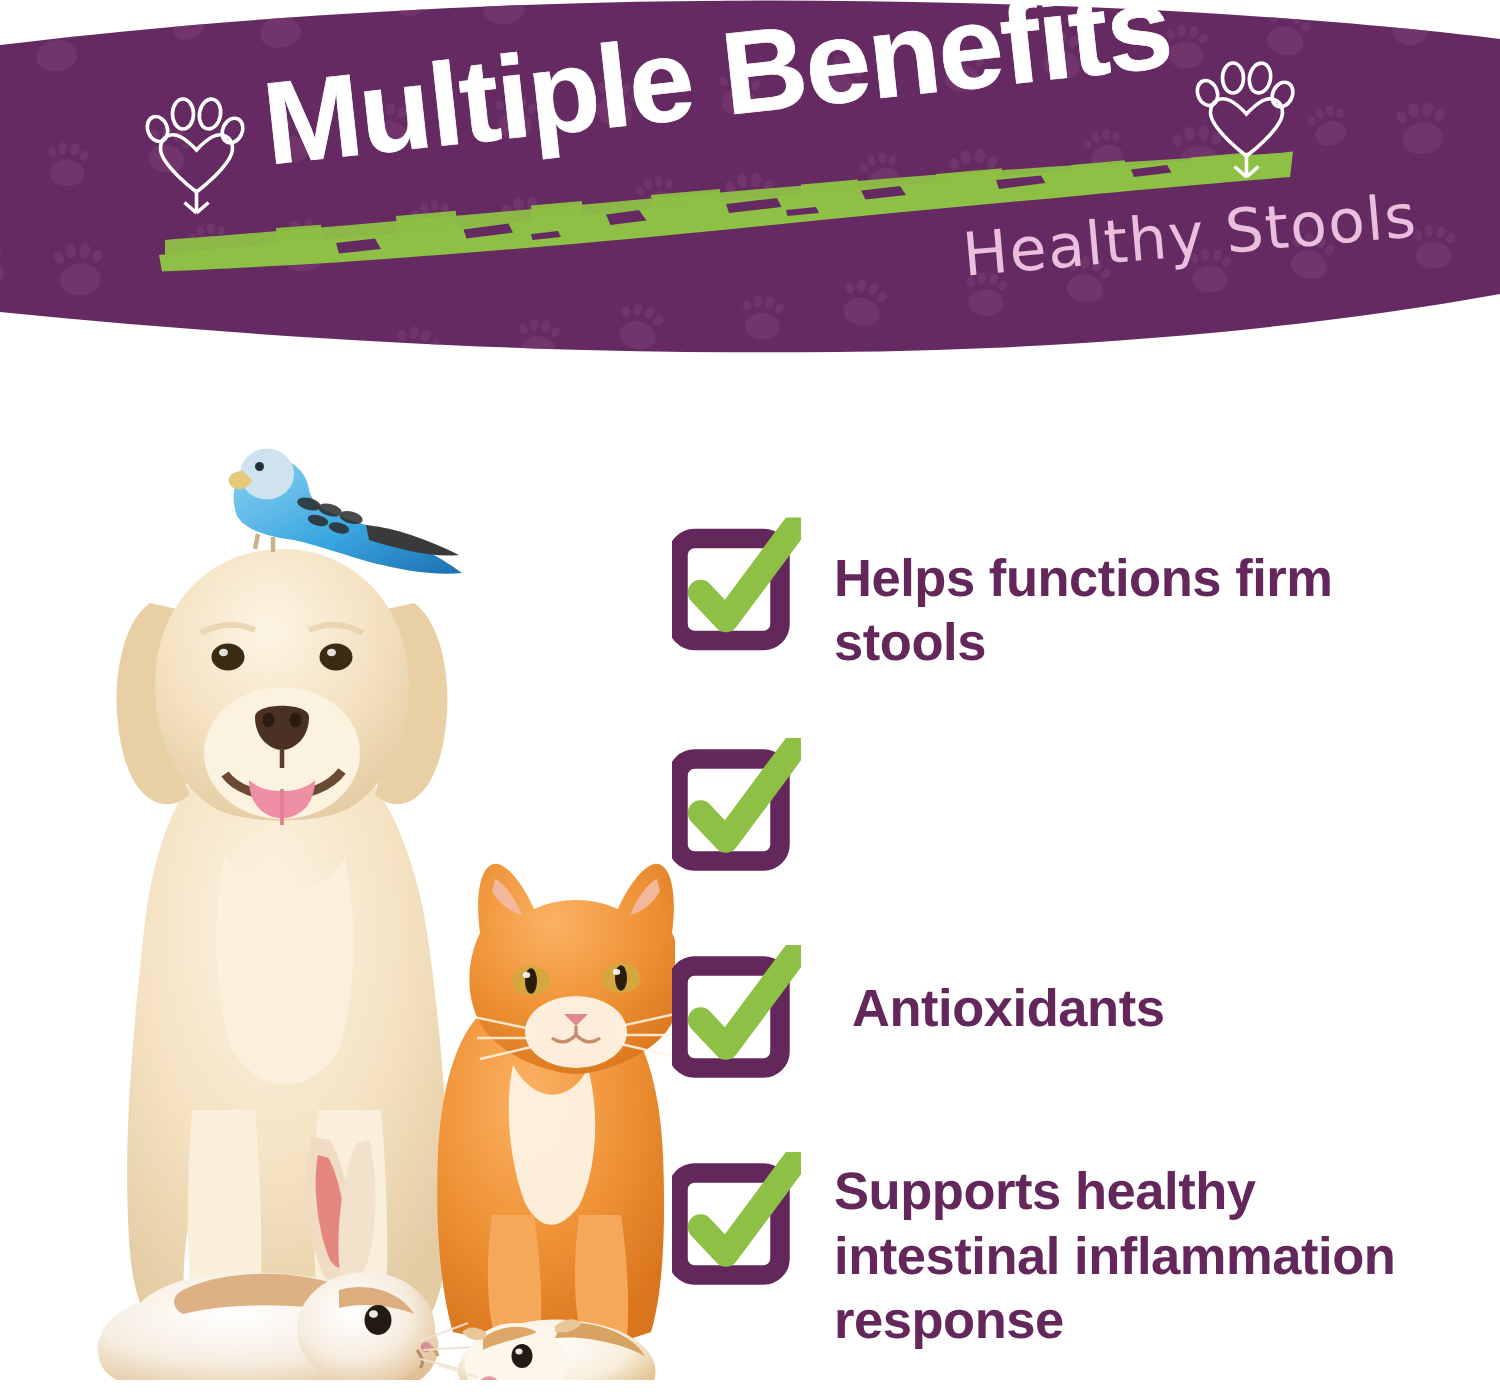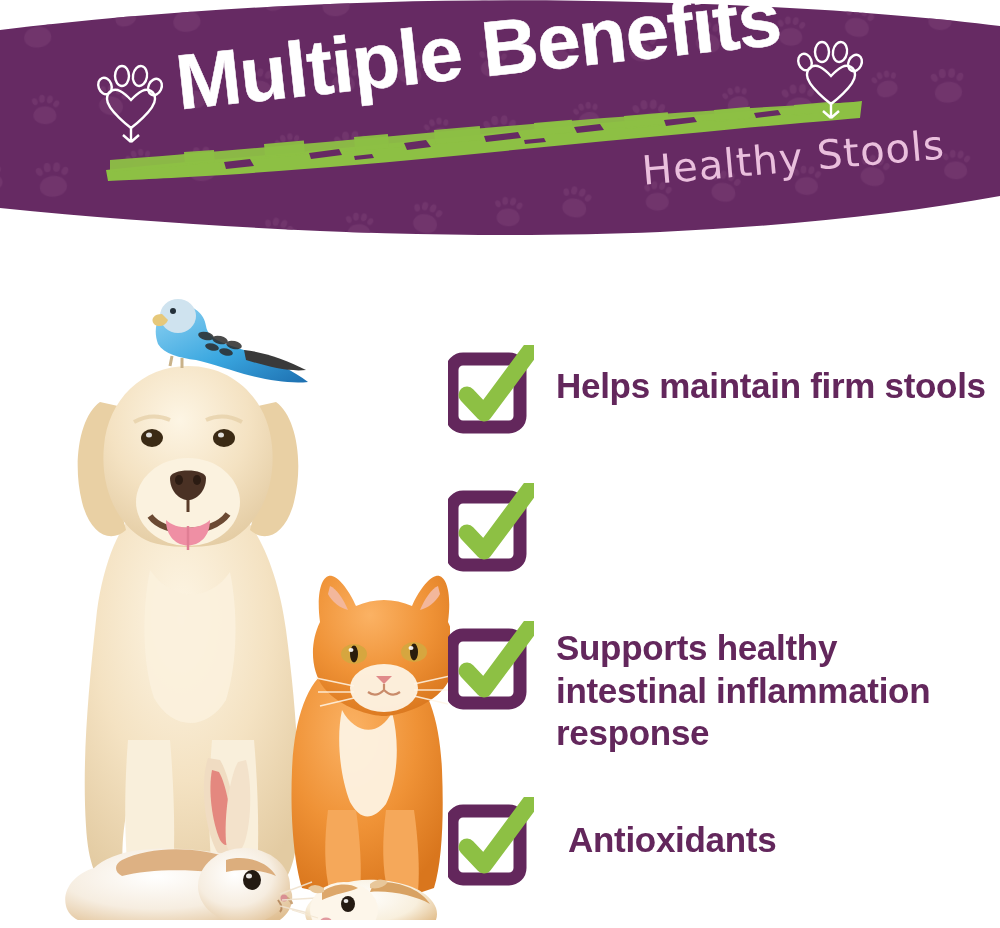--- a/index.html
+++ b/index.html
@@ -383,47 +383,47 @@
 
     <div id="benefits">
 
       <div class="benefit-row r1">
         <div class="cbx">
           <svg viewBox="0 0 86 92" width="86" height="92">
             <rect x="4" y="14" width="68" height="68" rx="11" ry="11" fill="none" stroke="#63275c" stroke-width="13"></rect>
             <path d="M19,50 L36,68 L82,6" fill="none" stroke="#8dc044" stroke-width="17" stroke-linecap="round" stroke-linejoin="round"></path>
           </svg>
         </div>
-        <div class="benefit-text">Helps maintain firm stools</div>
+        <div class="benefit-text">Helps functions firm stools</div>
       </div>
 
       <div class="benefit-row r2">
         <div class="cbx">
           <svg viewBox="0 0 86 92" width="86" height="92">
             <rect x="4" y="14" width="68" height="68" rx="11" ry="11" fill="none" stroke="#63275c" stroke-width="13"></rect>
             <path d="M19,50 L36,68 L82,6" fill="none" stroke="#8dc044" stroke-width="17" stroke-linecap="round" stroke-linejoin="round"></path>
           </svg>
         </div>
+      </div>
+
+      <div class="benefit-row r4">
+        <div class="cbx">
+          <svg viewBox="0 0 86 92" width="86" height="92">
+            <rect x="4" y="14" width="68" height="68" rx="11" ry="11" fill="none" stroke="#63275c" stroke-width="13"></rect>
+            <path d="M19,50 L36,68 L82,6" fill="none" stroke="#8dc044" stroke-width="17" stroke-linecap="round" stroke-linejoin="round"></path>
+          </svg>
+        </div>
+        <div class="benefit-text">Antioxidants</div>
       </div>
 
       <div class="benefit-row r3">
         <div class="cbx">
           <svg viewBox="0 0 86 92" width="86" height="92">
             <rect x="4" y="14" width="68" height="68" rx="11" ry="11" fill="none" stroke="#63275c" stroke-width="13"></rect>
             <path d="M19,50 L36,68 L82,6" fill="none" stroke="#8dc044" stroke-width="17" stroke-linecap="round" stroke-linejoin="round"></path>
           </svg>
         </div>
         <div class="benefit-text">Supports healthy intestinal inflammation response</div>
       </div>
 
-      <div class="benefit-row r4">
-        <div class="cbx">
-          <svg viewBox="0 0 86 92" width="86" height="92">
-            <rect x="4" y="14" width="68" height="68" rx="11" ry="11" fill="none" stroke="#63275c" stroke-width="13"></rect>
-            <path d="M19,50 L36,68 L82,6" fill="none" stroke="#8dc044" stroke-width="17" stroke-linecap="round" stroke-linejoin="round"></path>
-          </svg>
-        </div>
-        <div class="benefit-text">Antioxidants</div>
-      </div>
-
     </div>
   </div>
 </div>
 
 </body></html>

